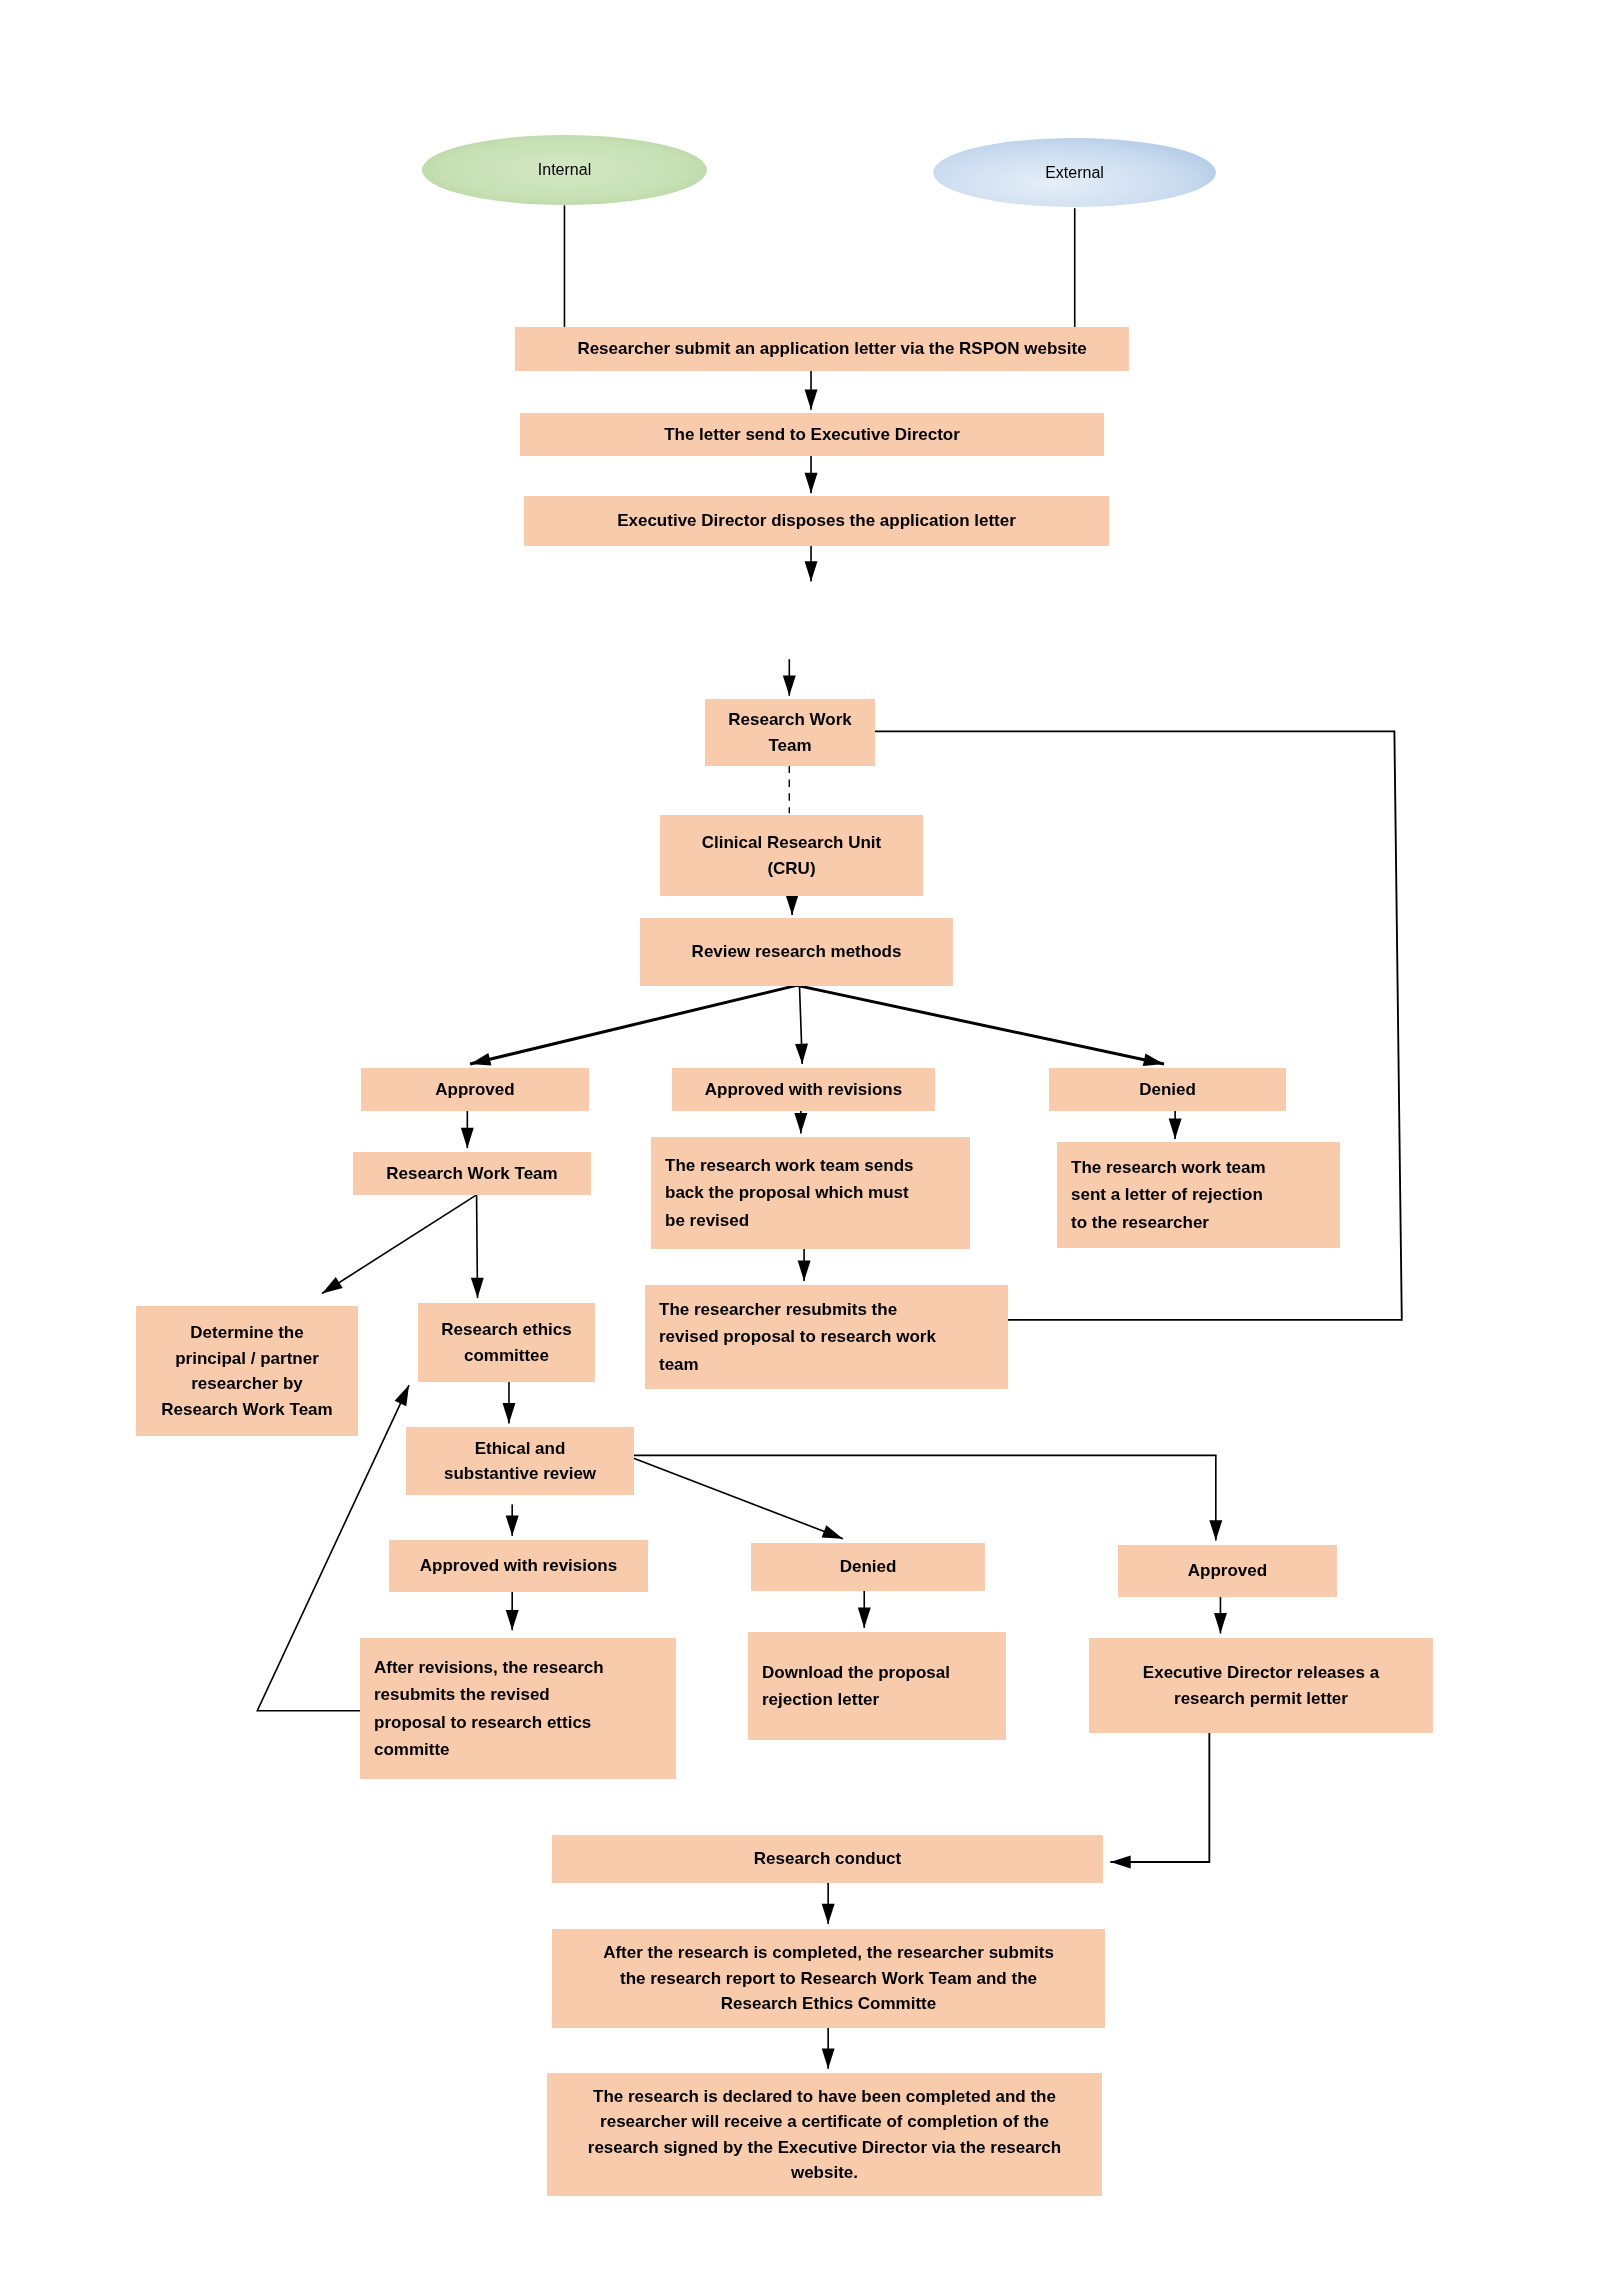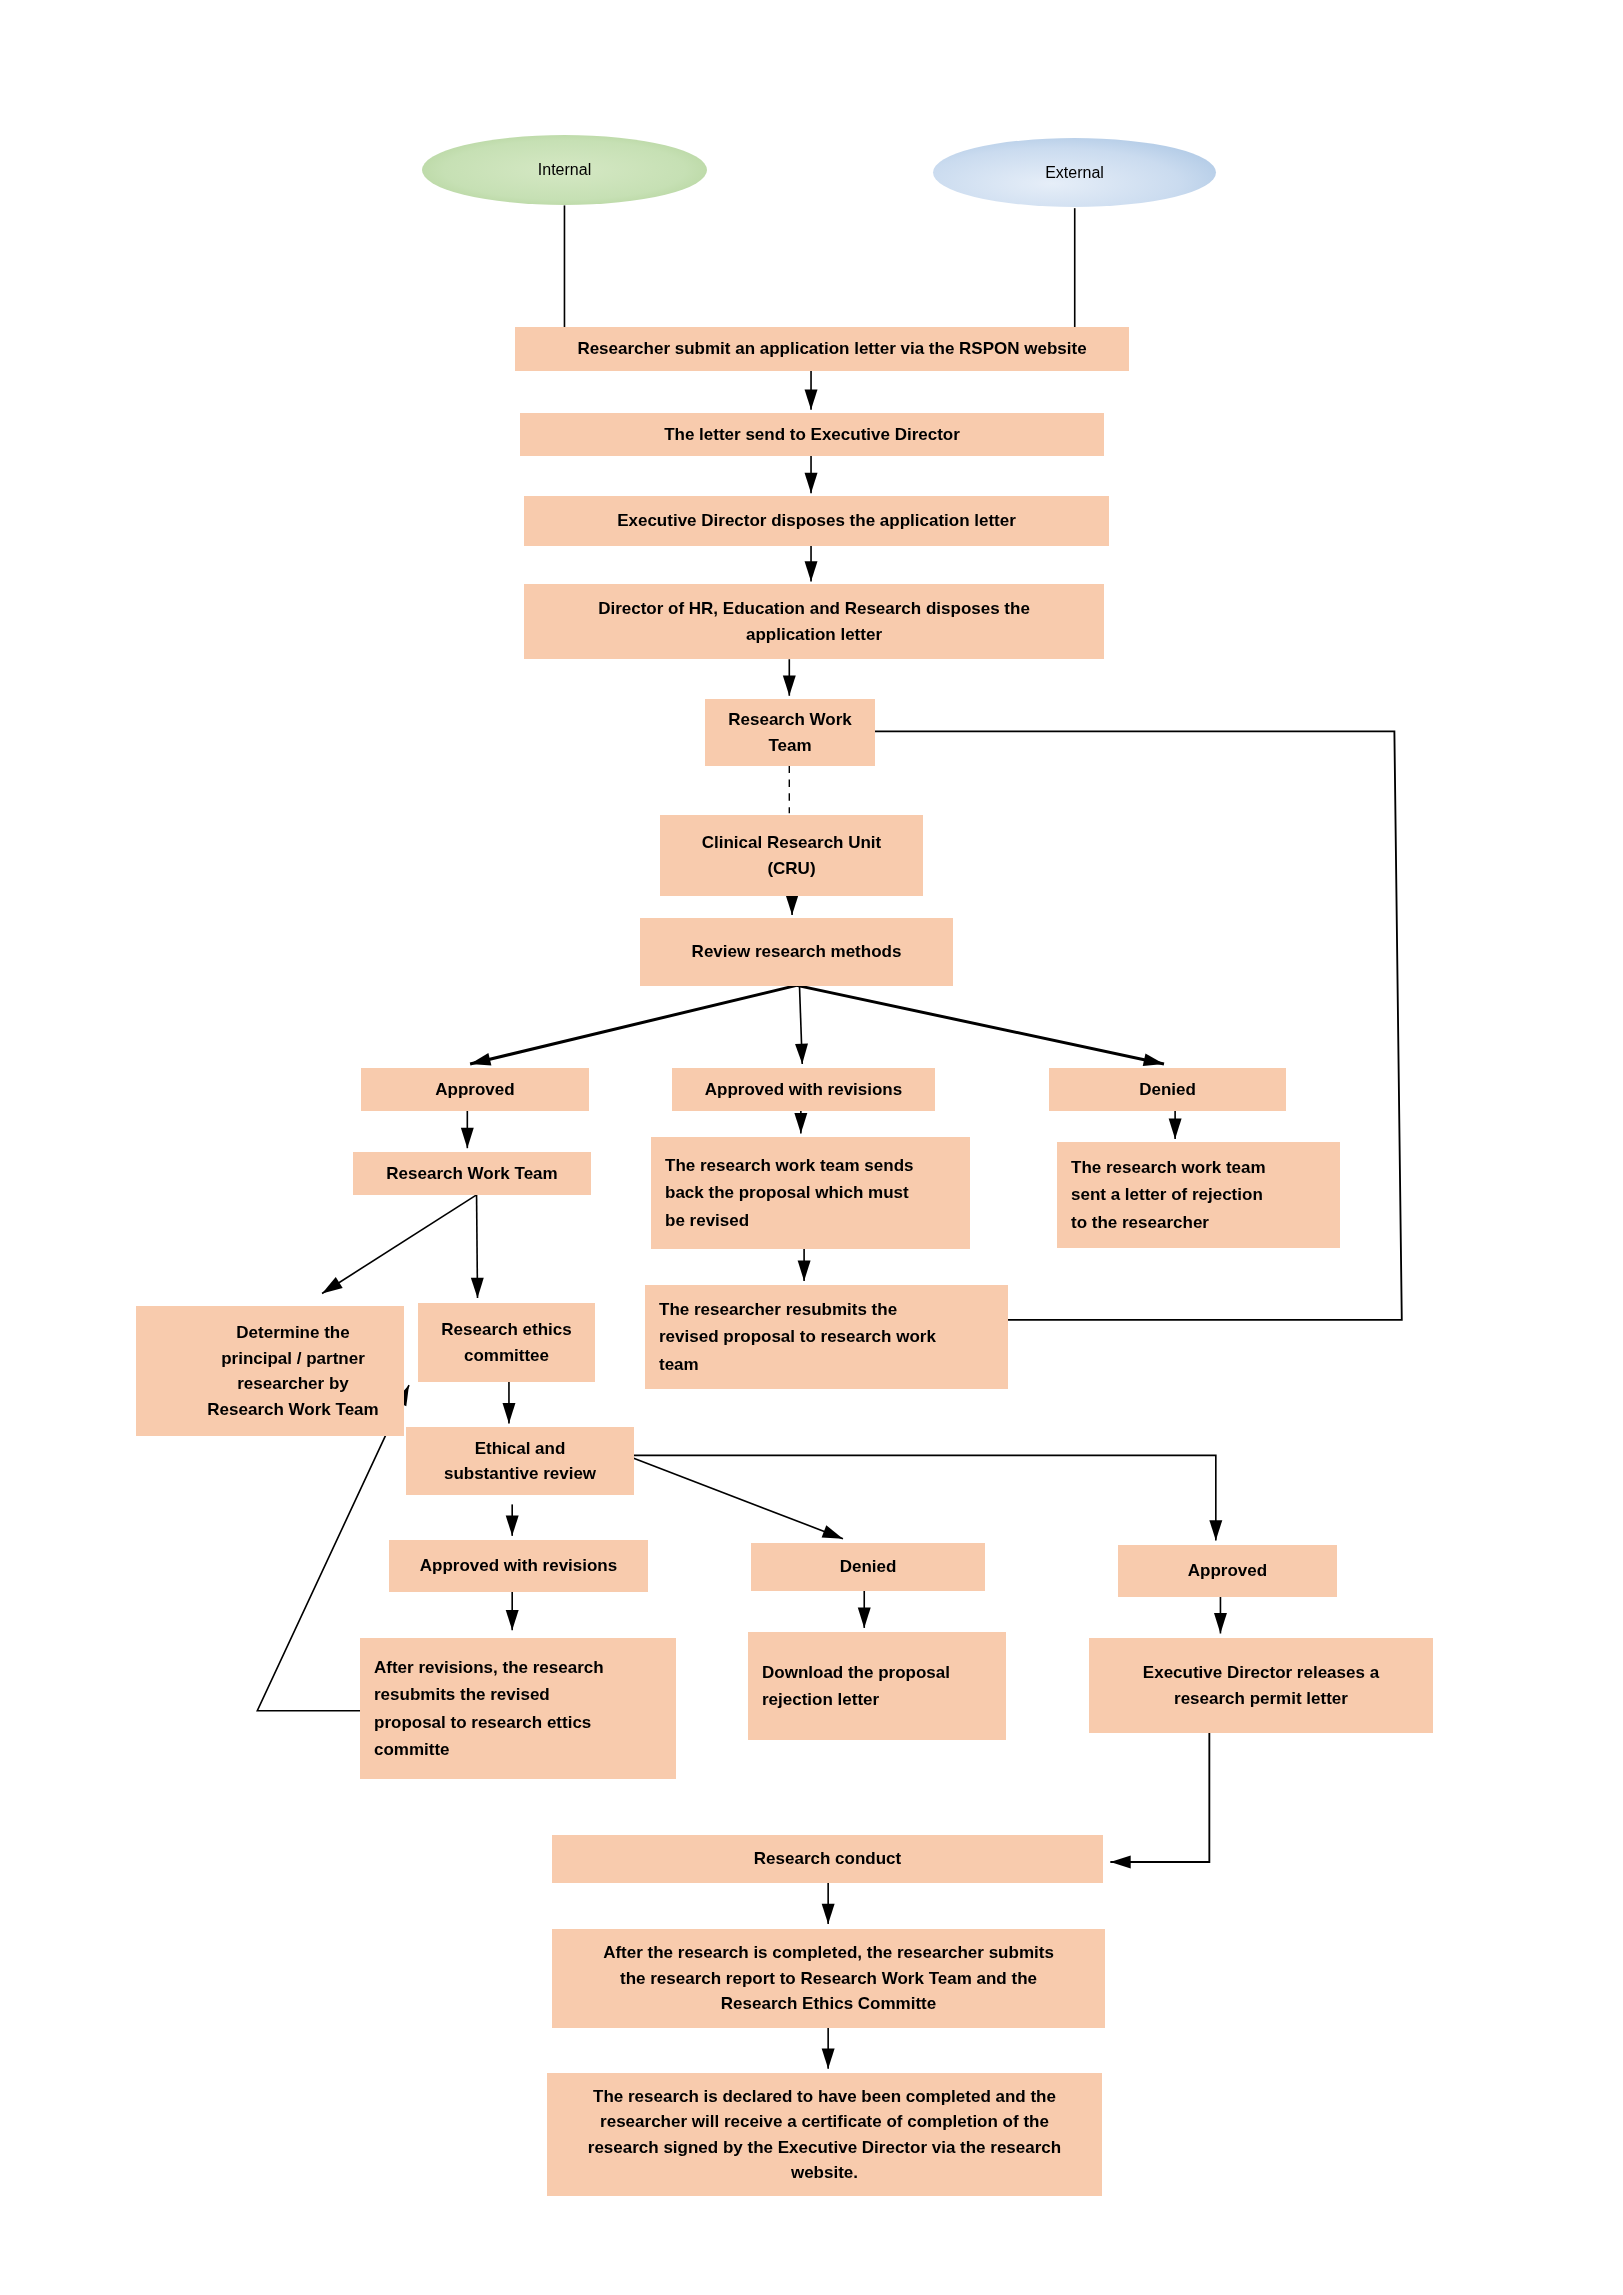--- a/index.html
+++ b/index.html
@@ -123,22 +123,20 @@
   <div class="term term-external" style="left:933px; top:138px; width:283px; height:69px;">
     <span>External</span>
   </div>
 
   <div class="node" style="left:515px; top:327px; width:594px; height:44px;padding-left:20px;">Researcher submit an application letter via the RSPON website</div>
 
   <div class="node" style="left:520px; top:413px; width:584px; height:43px;">The letter send to Executive Director</div>
 
   <div class="node" style="left:524px; top:496px; width:585px; height:50px;">Executive Director disposes the application letter</div>
 
-  <div class="node" style="left:524px; top:584px; width:580px; height:75px;">Director of HR, Education and Research disposes the
-application letter</div>
 
   <div class="node" style="left:705px; top:699px; width:170px; height:67px;">Research Work
 Team</div>
 
   <div class="node" style="left:660px; top:815px; width:263px; height:81px;">Clinical Research Unit
 (CRU)</div>
 
   <div class="node" style="left:640px; top:918px; width:313px; height:68px;">Review research methods</div>
 
   <div class="node" style="left:361px; top:1068px; width:228px; height:43px;">Approved</div>
@@ -150,21 +148,21 @@
   <div class="node" style="left:353px; top:1152px; width:238px; height:43px;">Research Work Team</div>
 
   <div class="node left" style="left:1057px; top:1142px; width:269px; height:106px;">The research work team
 sent a letter of rejection
 to the researcher</div>
 
   <div class="node left" style="left:651px; top:1137px; width:305px; height:112px;">The research work team sends
 back the proposal which must
 be revised</div>
 
-  <div class="node" style="left:136px; top:1306px; width:222px; height:130px;padding-left:46px;">Determine the
+  <div class="node" style="left:136px; top:1306px; width:222px; height:130px;">Determine the
 principal / partner
 researcher by
 Research Work Team</div>
 
   <div class="node" style="left:418px; top:1303px; width:177px; height:79px;">Research ethics
 committee</div>
 
   <div class="node left" style="left:645px; top:1285px; width:349px; height:104px;">The researcher resubmits the
 revised proposal to research work
 team</div>

